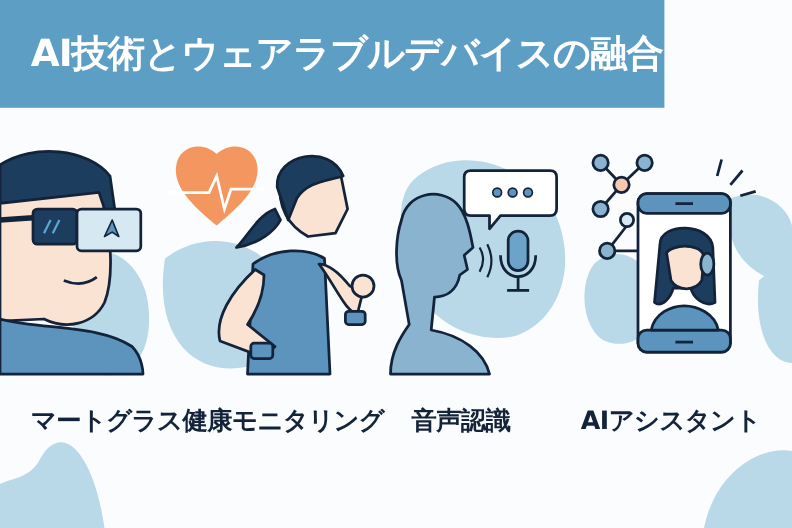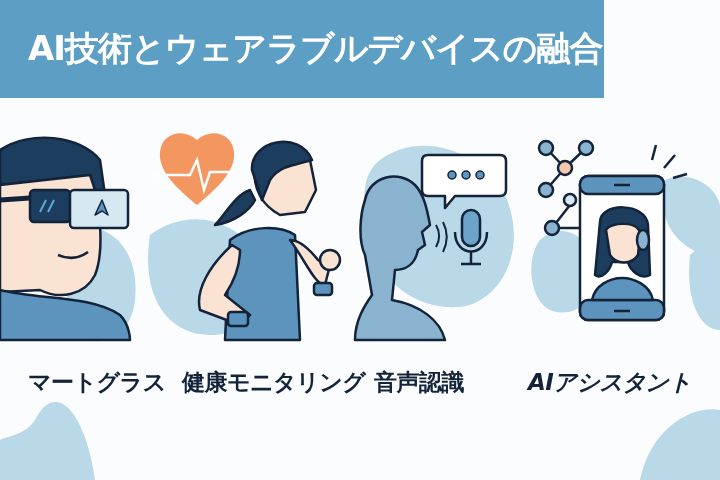--- a/index.html
+++ b/index.html
@@ -94,15 +94,15 @@
     <line x1="614" y1="185" x2="630" y2="185"></line>
     <line x1="614" y1="311" x2="630" y2="311"></line>
     <path d="M592,300 C595,285 610,278 622,278 C634,278 650,285 653,300 Z" fill="#5c94bd"></path>
     <path d="M600,222 C600,202 646,202 648,225 L650,275 C640,280 630,270 628,262 L612,262 C610,270 602,280 595,275 Z" fill="#1d3d5e"></path>
     <path d="M606,230 C610,222 640,220 640,235 L638,255 C632,265 616,265 610,255 Z" fill="#fbe3d4"></path>
     <ellipse cx="643" cy="240" rx="6" ry="10" fill="#89b3cf"></ellipse>
   </g>
 </svg>
 
 <div class="label" style="left:0px;margin-left:28px;">マートグラス</div>
-<div class="label" style="left:166px;margin-left:16px;">健康モニタリング</div>
+<div class="label" style="left:166px;">健康モニタリング</div>
 <div class="label" style="left:374px;font-family:Liberation Serif, serif;">音声認識</div>
-<div class="label" style="left:528px;font-style:italic;">AIアシスタント</div>
+<div class="label" style="left:528px;">AIアシスタント</div>
 
 </body></html>

